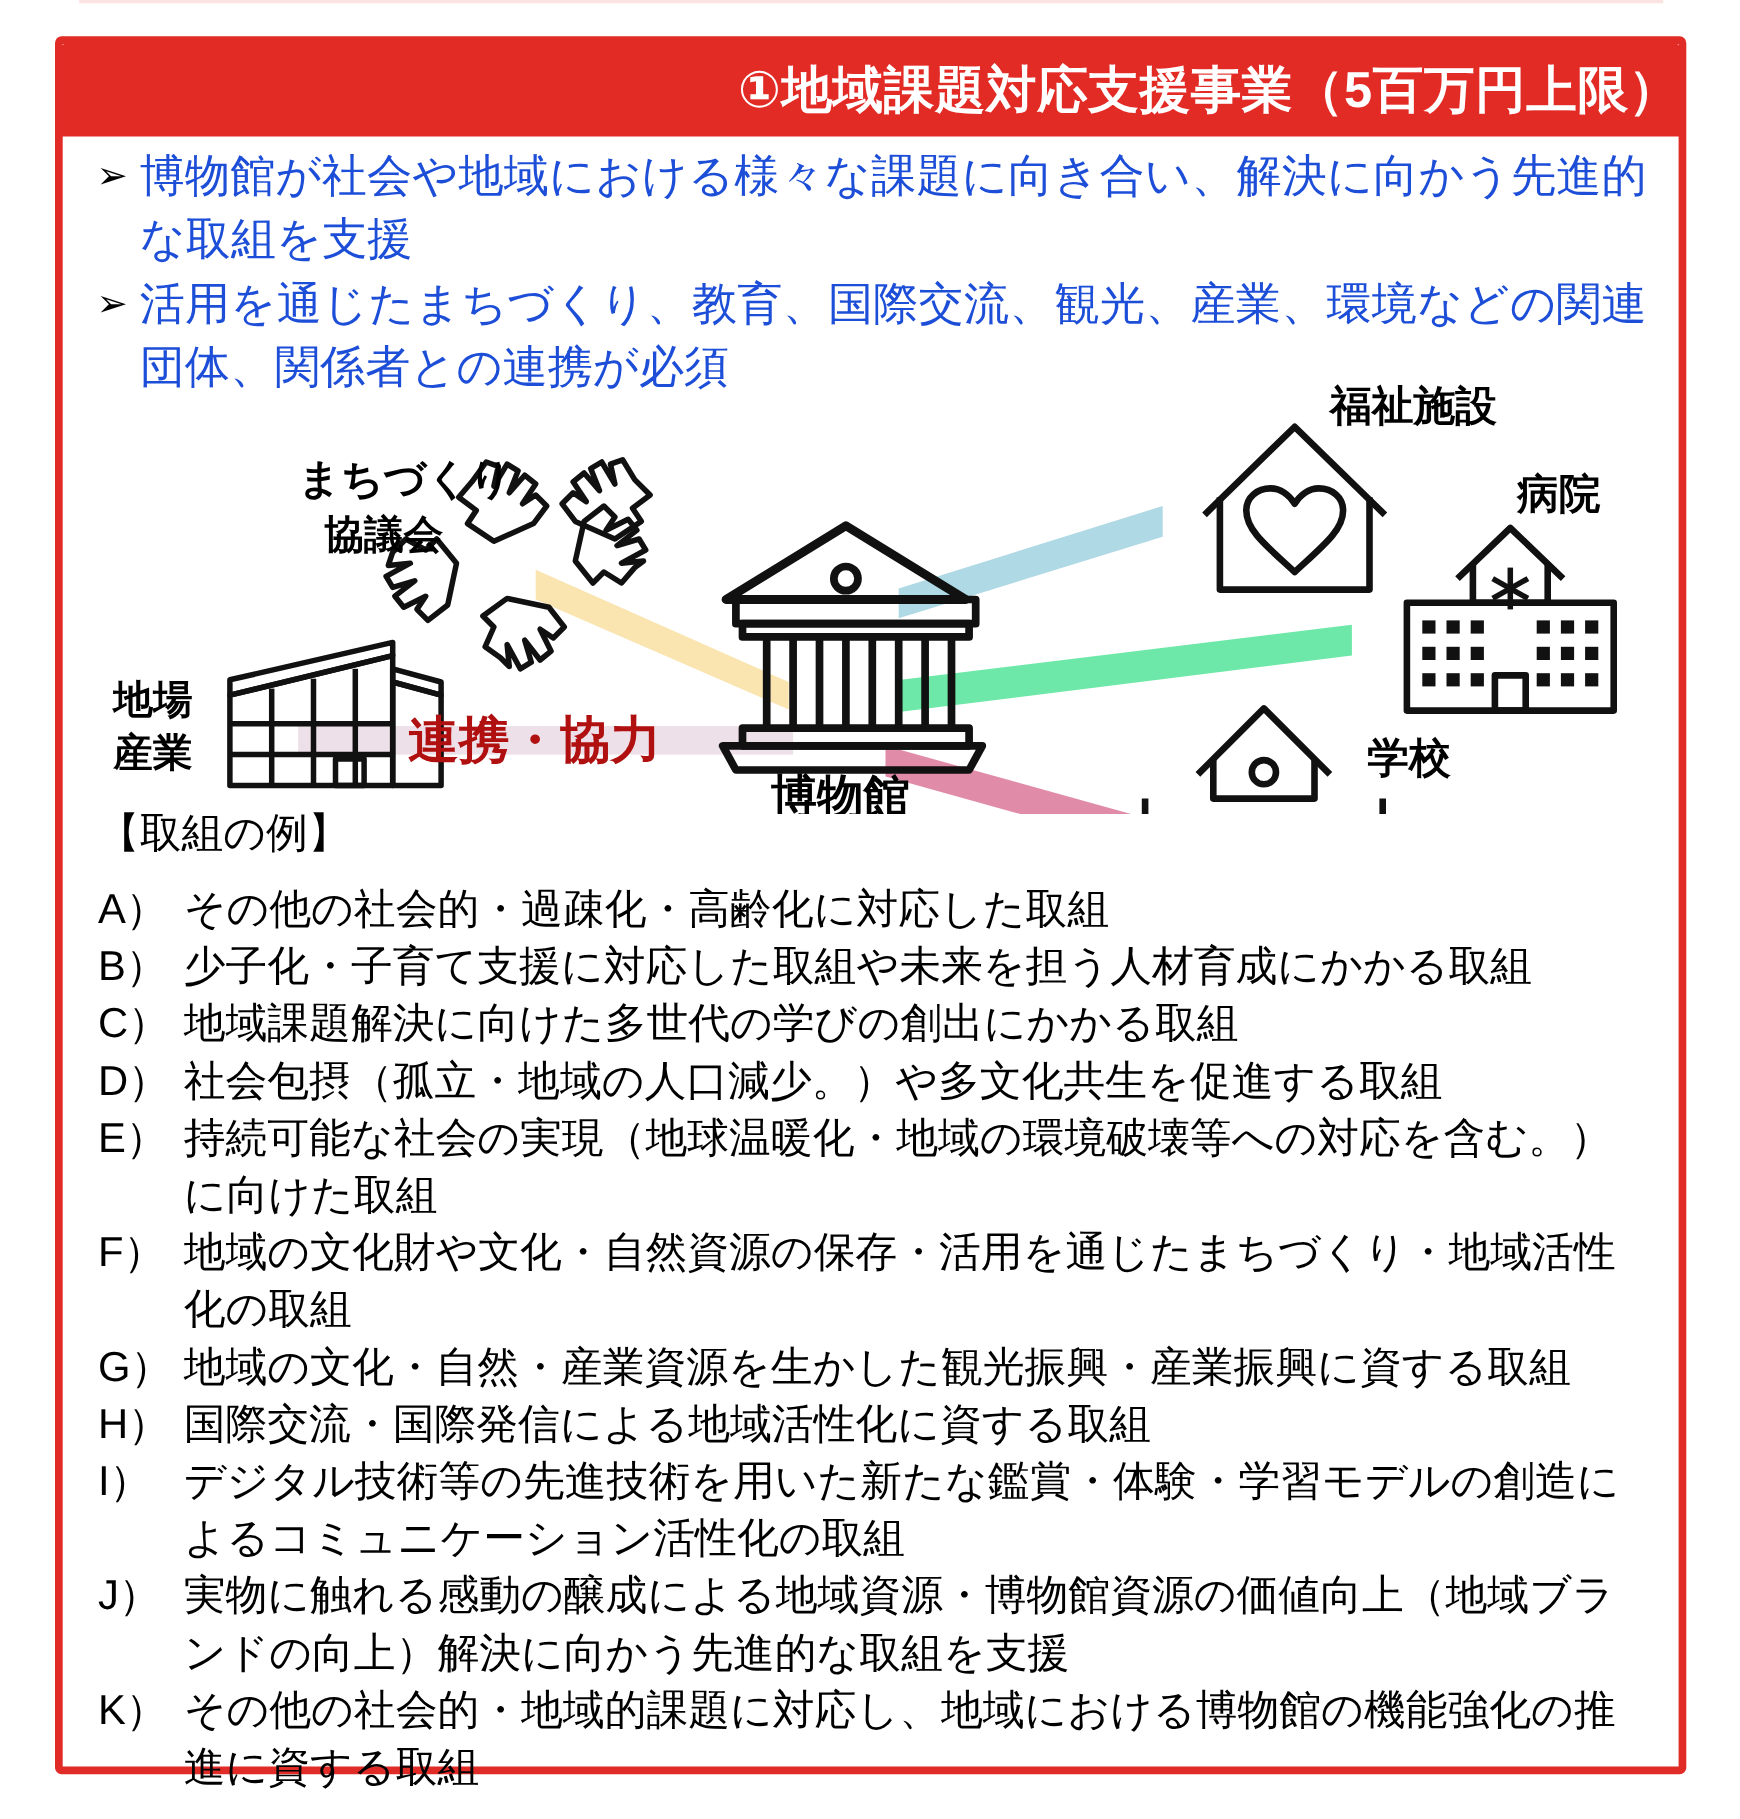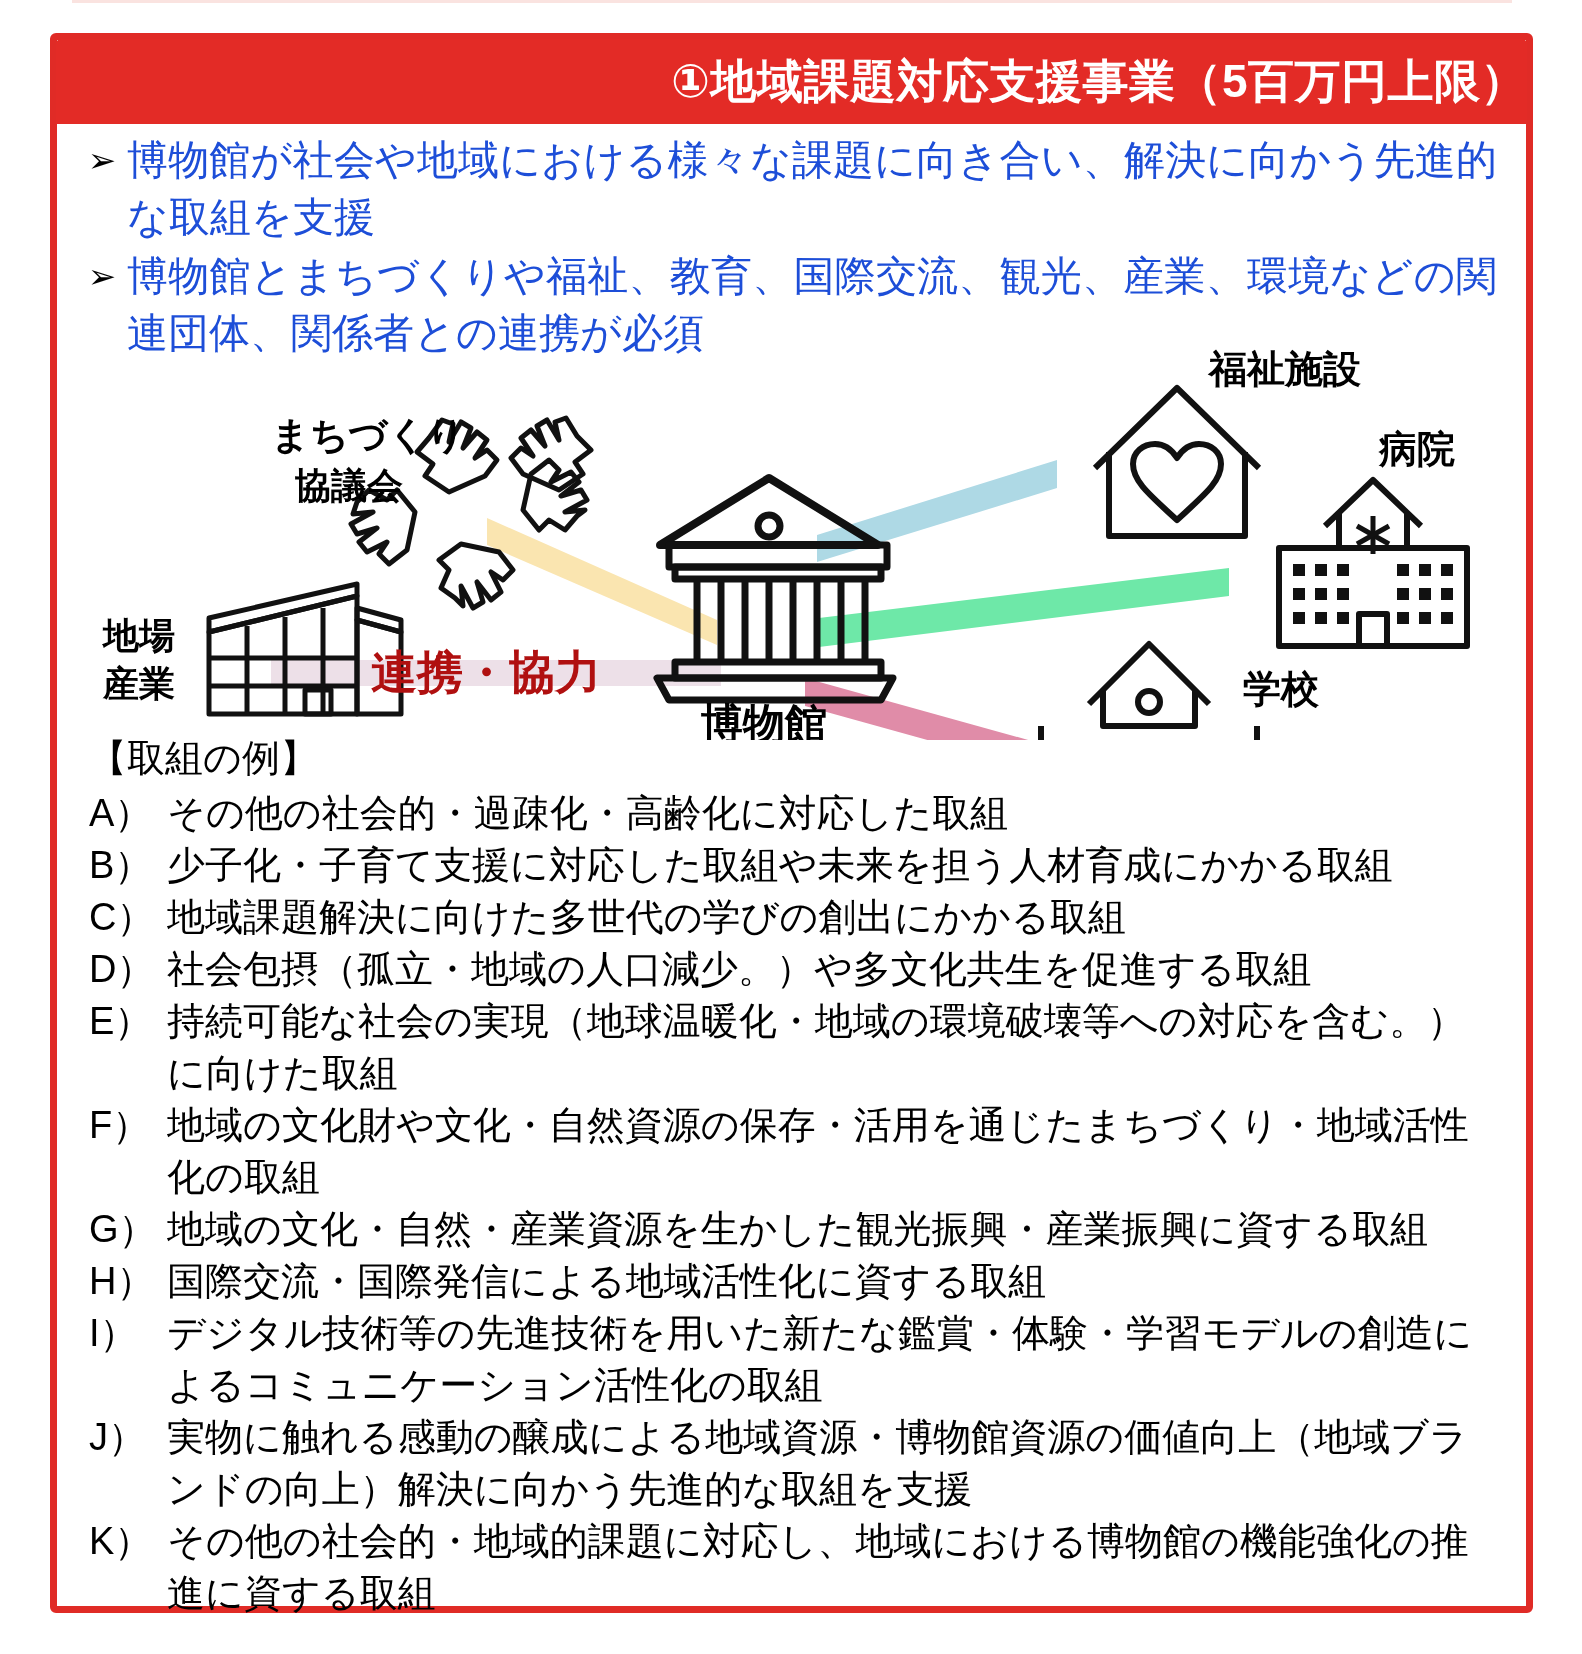--- a/index.html
+++ b/index.html
@@ -85,21 +85,21 @@
   
   .examples {
     position: absolute;
     left: 32px; top: 692px;
     width: 1420px;
   }
   .examples-heading {
     font-size: 38px;
     line-height: 52px;
     color: #000;
-    margin-bottom: 3px;
+    margin-bottom: 17px;
   }
   .ex-row {
     display: flex;
     align-items: flex-start;
   }
   .ex-label {
     flex: 0 0 auto;
     width: 78px;
     font-size: 38px;
     line-height: 52px;
@@ -125,21 +125,21 @@
     <div class="title-text">①地域課題対応支援事業（5百万円上限）</div>
   </div>
 
   <div class="bullets">
     <div class="bullet-row">
       <div class="bullet-mark">➢</div>
       <div class="bullet-text">博物館が社会や地域における様々な課題に向き合い、解決に向かう先進的な取組を支援</div>
     </div>
     <div class="bullet-row">
       <div class="bullet-mark">➢</div>
-      <div class="bullet-text">博物館とまちづくりや福祉、教育、国際交流、観光、産業、環境などの関連団体、関係者との連携が必須</div>
+      <div class="bullet-text">活用を通じたまちづくり、教育、国際交流、観光、産業、環境などの関連団体、関係者との連携が必須</div>
     </div>
   </div>
 
   <div class="diagram">
     <svg width="1469" height="400" viewBox="0 0 1469 400" xmlns="http://www.w3.org/2000/svg">
 
       <g>
 
         <polygon points="430,178 660,280 660,305 430,205" fill="#FAE5B0"></polygon>
 

